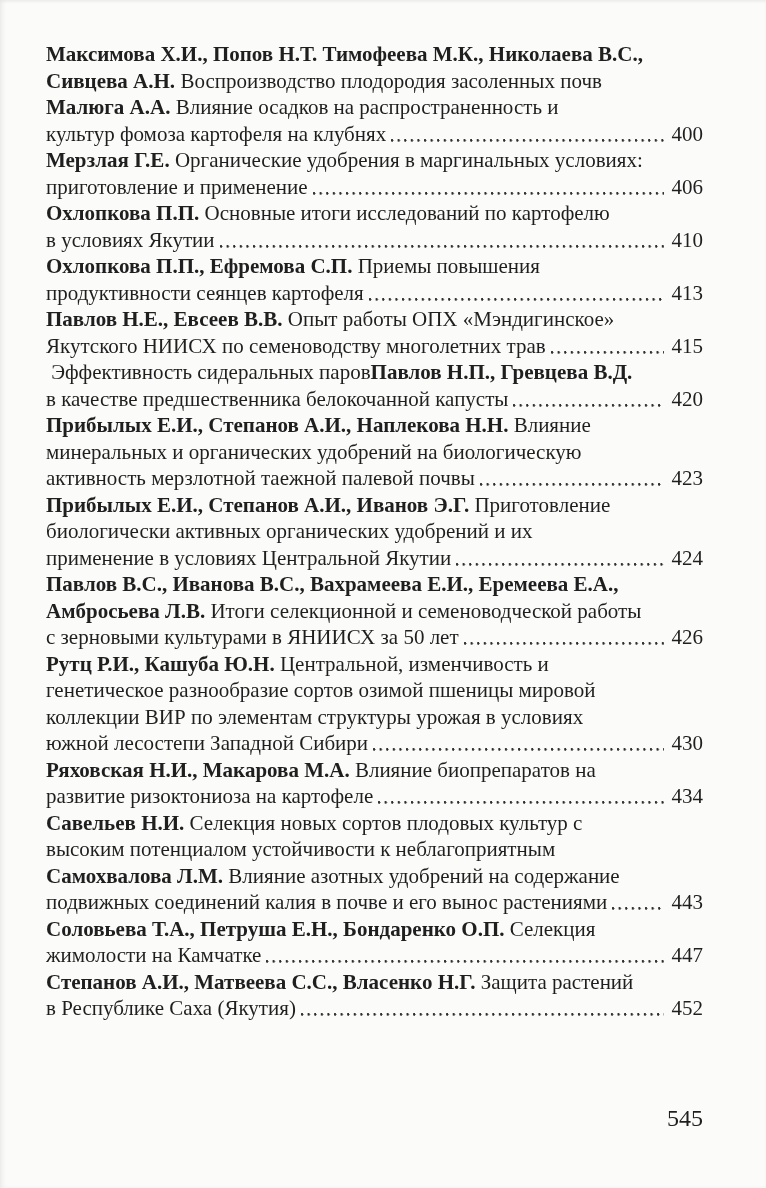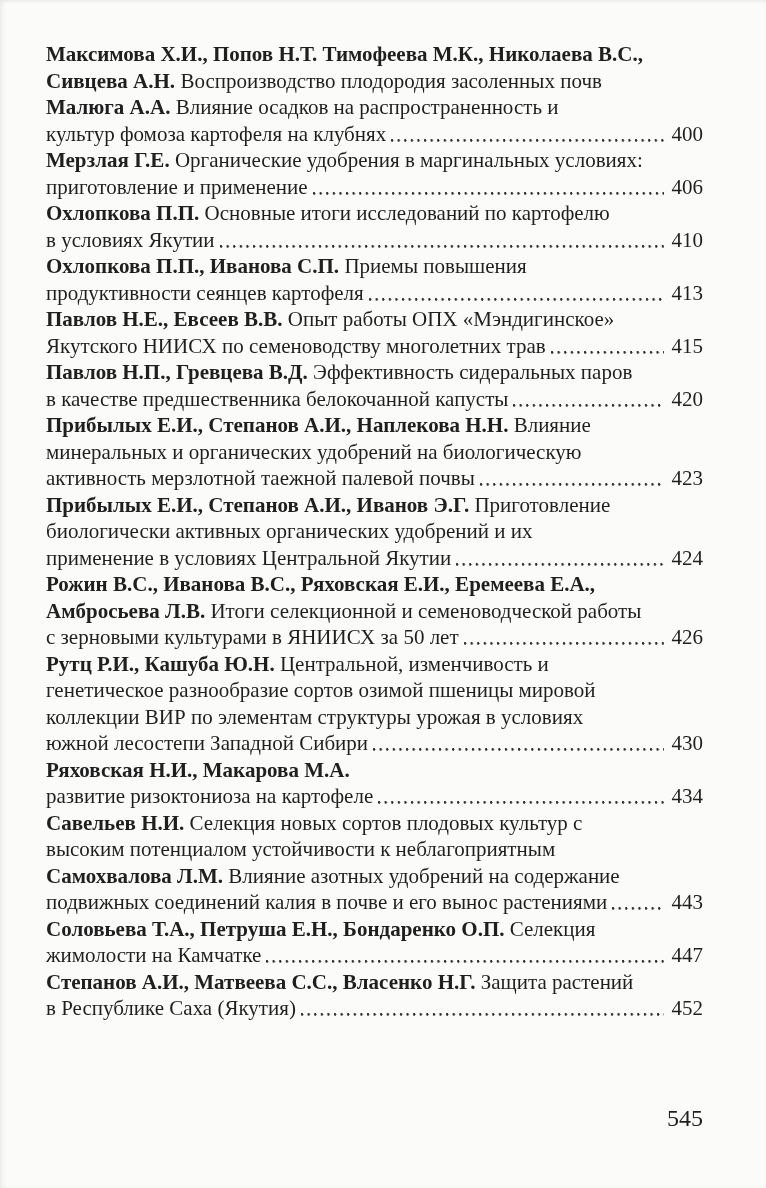--- a/index.html
+++ b/index.html
@@ -80,54 +80,54 @@
       </div>
       <div>
         <div class="line"><span class="seg b">Мерзлая Г.Е.</span><span class="seg"> Органические удобрения в маргинальных условиях:</span></div>
         <div class="line"><span class="seg">приготовление и применение</span><span class="leader"></span><span class="pgnum">406</span></div>
       </div>
       <div>
         <div class="line"><span class="seg b">Охлопкова П.П.</span><span class="seg"> Основные итоги исследований по картофелю</span></div>
         <div class="line"><span class="seg">в условиях Якутии</span><span class="leader"></span><span class="pgnum">410</span></div>
       </div>
       <div>
-        <div class="line"><span class="seg b">Охлопкова П.П., Иванова С.П.</span><span class="seg"> Приемы повышения</span></div>
+        <div class="line"><span class="seg b">Охлопкова П.П., Ефремова С.П.</span><span class="seg"> Приемы повышения</span></div>
         <div class="line"><span class="seg">продуктивности сеянцев картофеля</span><span class="leader"></span><span class="pgnum">413</span></div>
       </div>
       <div>
         <div class="line"><span class="seg b">Павлов Н.Е., Евсеев В.В.</span><span class="seg"> Опыт работы ОПХ «Мэндигинское»</span></div>
         <div class="line"><span class="seg">Якутского НИИСХ по семеноводству многолетних трав</span><span class="leader"></span><span class="pgnum">415</span></div>
       </div>
       <div>
-        <div class="line"><span class="seg b">Павлов Н.П., Гревцева В.Д.</span><span class="seg"> Эффективность сидеральных паров</span></div>
+        <div class="line"><span class="seg"> Эффективность сидеральных паров</span><span class="seg b">Павлов Н.П., Гревцева В.Д.</span></div>
         <div class="line"><span class="seg">в качестве предшественника белокочанной капусты</span><span class="leader"></span><span class="pgnum">420</span></div>
       </div>
       <div>
         <div class="line"><span class="seg b">Прибылых Е.И., Степанов А.И., Наплекова Н.Н.</span><span class="seg"> Влияние</span></div>
         <div class="line"><span class="seg">минеральных и органических удобрений на биологическую</span></div>
         <div class="line"><span class="seg">активность мерзлотной таежной палевой почвы</span><span class="leader"></span><span class="pgnum">423</span></div>
       </div>
       <div>
         <div class="line"><span class="seg b">Прибылых Е.И., Степанов А.И., Иванов Э.Г.</span><span class="seg"> Приготовление</span></div>
         <div class="line"><span class="seg">биологически активных органических удобрений и их</span></div>
         <div class="line"><span class="seg">применение в условиях Центральной Якутии</span><span class="leader"></span><span class="pgnum">424</span></div>
       </div>
       <div>
-        <div class="line"><span class="seg b">Рожин В.С., Иванова В.С., Ряховская Е.И., Еремеева Е.А.,</span></div>
+        <div class="line"><span class="seg b">Павлов В.С., Иванова В.С., Вахрамеева Е.И., Еремеева Е.А.,</span></div>
         <div class="line"><span class="seg b">Амбросьева Л.В.</span><span class="seg"> Итоги селекционной и семеноводческой работы</span></div>
         <div class="line"><span class="seg">с зерновыми культурами в ЯНИИСХ за 50 лет</span><span class="leader"></span><span class="pgnum">426</span></div>
       </div>
       <div>
         <div class="line"><span class="seg b">Рутц Р.И., Кашуба Ю.Н.</span><span class="seg"> Центральной, изменчивость и</span></div>
         <div class="line"><span class="seg">генетическое разнообразие сортов озимой пшеницы мировой</span></div>
         <div class="line"><span class="seg">коллекции ВИР по элементам структуры урожая в условиях</span></div>
         <div class="line"><span class="seg">южной лесостепи Западной Сибири</span><span class="leader"></span><span class="pgnum">430</span></div>
       </div>
       <div>
-        <div class="line"><span class="seg b">Ряховская Н.И., Макарова М.А.</span></div>
+        <div class="line"><span class="seg b">Ряховская Н.И., Макарова М.А.</span><span class="seg"> Влияние биопрепаратов на</span></div>
         <div class="line"><span class="seg">развитие ризоктониоза на картофеле</span><span class="leader"></span><span class="pgnum">434</span></div>
       </div>
       <div>
         <div class="line"><span class="seg b">Савельев Н.И.</span><span class="seg"> Селекция новых сортов плодовых культур с</span></div>
         <div class="line"><span class="seg">высоким потенциалом устойчивости к неблагоприятным</span></div>
       </div>
       <div>
         <div class="line"><span class="seg b">Самохвалова Л.М.</span><span class="seg"> Влияние азотных удобрений на содержание</span></div>
         <div class="line"><span class="seg">подвижных соединений калия в почве и его вынос растениями</span><span class="leader"></span><span class="pgnum">443</span></div>
       </div>

